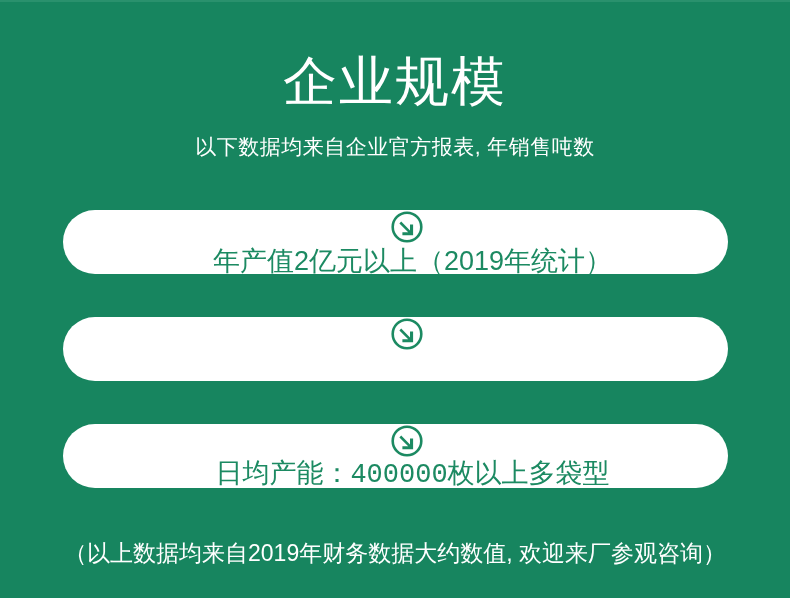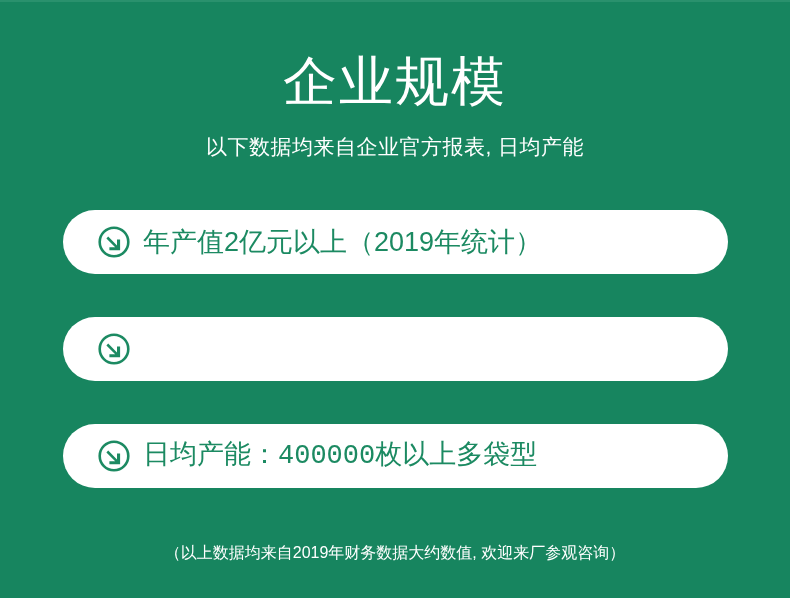--- a/index.html
+++ b/index.html
@@ -71,20 +71,21 @@
   .stat-pill {
     position: relative;
     height: 64px;
     background: #ffffff;
     border-radius: 34px;
     display: flex;
     align-items: center;
     margin-bottom: 43px;
     padding-left: 34px;
     box-sizing: border-box;
+    flex-direction: column;
   }
 
   .stat-pill:last-child {
     margin-bottom: 0;
     font-family: Liberation Mono, monospace;
   }
 
   .pill-icon {
     flex: 0 0 auto;
     width: 34px;
@@ -102,36 +103,36 @@
     white-space: nowrap;
   }
 
   #footer-note {
     position: absolute;
     top: 539px;
     left: 0;
     width: 790px;
     text-align: center;
     color: #ffffff;
-    font-size: 16px;
+    font-size: 23px;
     line-height: 28px;
     font-weight: 400;
     white-space: nowrap;
   }
 </style>
 </head>
 <body>
 
 <div id="poster">
 
   <div id="top-edge"></div>
 
   <div id="page-title">企业规模</div>
 
-  <div id="page-subtitle">以下数据均来自企业官方报表, 日均产能</div>
+  <div id="page-subtitle">以下数据均来自企业官方报表, 年销售吨数</div>
 
   <div id="stat-list">
 
     <div class="stat-pill">
       <span class="pill-icon">
         <svg viewBox="0 0 34 34" width="34" height="34" aria-hidden="true">
           <circle cx="17" cy="17" r="14.3" fill="none" stroke="#1c8a62" stroke-width="2.6"></circle>
           <path d="M11.2 11.6 L20.0 20.4 L20.0 14.6 L23.1 14.6 L23.1 25.3 L12.4 25.3 L12.4 22.2 L18.2 22.2 L9.4 13.4 Z" fill="#1c8a62"></path>
         </svg>
       </span>

